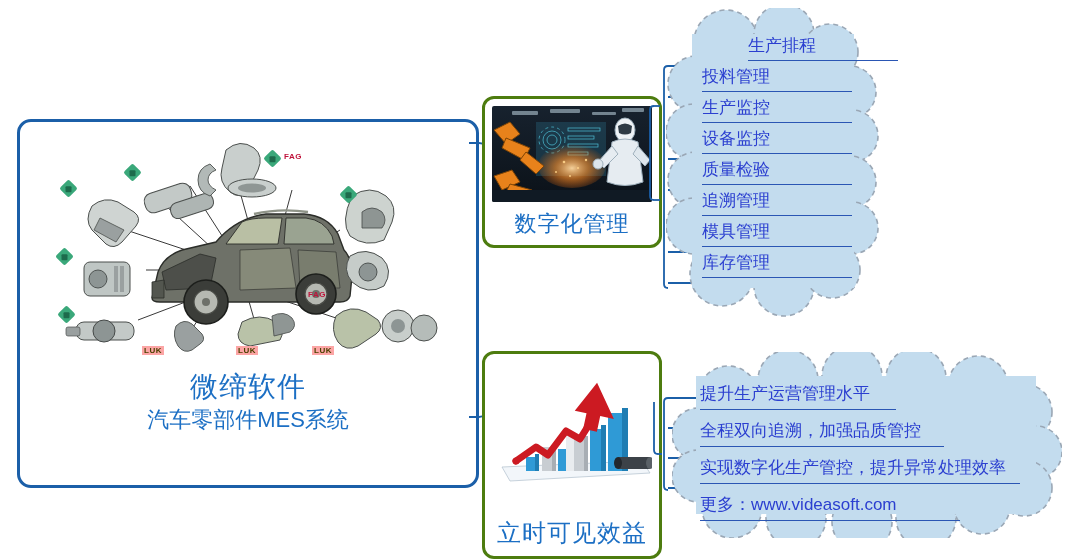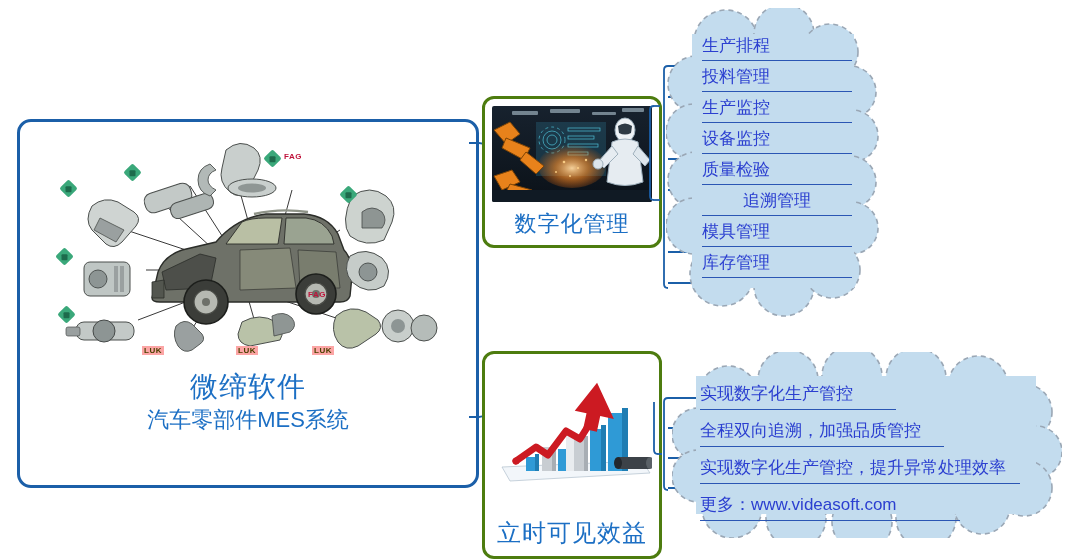--- a/index.html
+++ b/index.html
@@ -339,41 +339,41 @@
         <circle cx="184" cy="174" r="26"></circle>
       <circle cx="28" cy="218" r="28"></circle>
         <circle cx="186" cy="220" r="26"></circle>
       <circle cx="56" cy="266" r="32"></circle>
         <circle cx="118" cy="278" r="30"></circle>
         <circle cx="166" cy="262" r="28"></circle>
     </g>
     <rect x="26" y="26" width="162" height="254" fill="#c3dcee"></rect>
   </svg>
   <div class="cloud-items">
-    <div class="cloud-item" style="top:26px;">
+    <div class="cloud-item" style="top:26px;margin-left:46px;">
         <span class="txt">生产排程</span>
         <span class="rule"></span>
       </div>
     <div class="cloud-item" style="top:57px;">
         <span class="txt">投料管理</span>
         <span class="rule"></span>
       </div>
     <div class="cloud-item" style="top:88px;">
         <span class="txt">生产监控</span>
         <span class="rule"></span>
       </div>
     <div class="cloud-item" style="top:119px;">
         <span class="txt">设备监控</span>
         <span class="rule"></span>
       </div>
     <div class="cloud-item" style="top:150px;">
         <span class="txt">质量检验</span>
         <span class="rule"></span>
       </div>
-    <div class="cloud-item" style="top:181px;text-align:center;">
+    <div class="cloud-item" style="top:181px;">
         <span class="txt">追溯管理</span>
         <span class="rule"></span>
       </div>
     <div class="cloud-item" style="top:212px;">
         <span class="txt">模具管理</span>
         <span class="rule"></span>
       </div>
     <div class="cloud-item" style="top:243px;">
         <span class="txt">库存管理</span>
         <span class="rule"></span>
@@ -397,21 +397,21 @@
       <circle cx="60" cy="156" r="30"></circle>
         <circle cx="124" cy="166" r="30"></circle>
         <circle cx="190" cy="170" r="30"></circle>
       <circle cx="254" cy="166" r="30"></circle>
         <circle cx="310" cy="154" r="28"></circle>
     </g>
     <rect x="24" y="24" width="340" height="138" fill="#c3dcee"></rect>
   </svg>
   <div class="cloud-items">
     <div class="cloud-item" style="top:30px;">
-        <span class="txt">实现数字化生产管控</span>
+        <span class="txt">提升生产运营管理水平</span>
         <span class="rule" style="width:196px"></span>
       </div>
     <div class="cloud-item" style="top:67px;">
         <span class="txt">全程双向追溯，加强品质管控</span>
         <span class="rule" style="width:244px"></span>
       </div>
     <div class="cloud-item" style="top:104px;">
         <span class="txt">实现数字化生产管控，提升异常处理效率</span>
         <span class="rule" style="width:320px"></span>
       </div>

